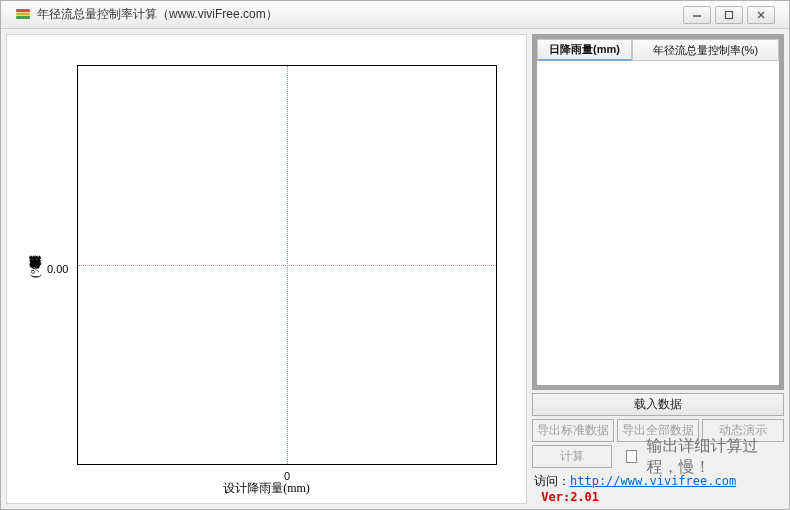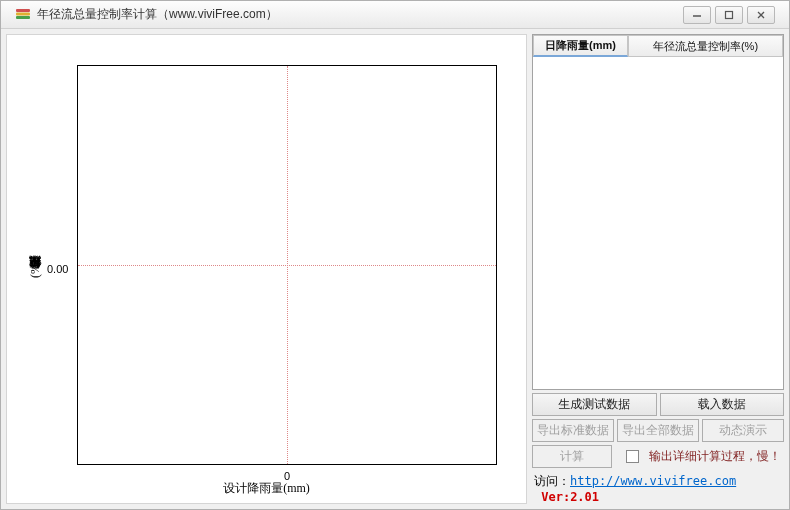--- a/index.html
+++ b/index.html
@@ -106,21 +106,21 @@
 }
 .side {
   width: 252px;
   display: flex;
   flex-direction: column;
   gap: 3px;
 }
 .table-wrap {
   flex: 1;
   background: #0f172a;
-  border: 1px solid #a3a3a3;
+  border: 5px solid #a3a3a3;
   display: flex;
   flex-direction: column;
 }
 .thead {
   display: flex;
   height: 22px;
 }
 .th {
   border: 1px solid #c5c5c5;
   background: linear-gradient(#fafafa,#ececec);
@@ -155,21 +155,21 @@
   display: flex; align-items: center; gap: 10px;
   height: 23px;
 }
 .checkrow .btn { flex: 0 0 80px; }
 .checkbox {
   width: 13px; height: 13px;
   border: 1px solid #888;
   background: #fff;
   margin-left: 4px;
 }
-.checklabel { font-size: 12px; color: #7f1d1d; }
+.checklabel { font-size: 16px; color: #737373; }
 .footer {
   font-size: 12px;
   font-family: "SimSun", monospace;
   padding: 2px 0 0 2px;
 }
 .footer a { color: #0066cc; text-decoration: underline; cursor: pointer; }
 .footer .ver { color: #d00000; font-weight: bold; }
 </style>
 </head>
 <body>
@@ -219,21 +219,20 @@
     <div class="side">
       <div class="table-wrap">
         <div class="thead">
           <div class="th th1">日降雨量(mm)</div>
           <div class="th th2">年径流总量控制率(%)</div>
         </div>
         <div class="tbody"></div>
       </div>
 
       <div class="btnrow">
-        <div class="btn">生成测试数据</div>
         <div class="btn">载入数据</div>
       </div>
       <div class="btnrow">
         <div class="btn disabled">导出标准数据</div>
         <div class="btn disabled">导出全部数据</div>
         <div class="btn disabled">动态演示</div>
       </div>
       <div class="checkrow">
         <div class="btn disabled">计算</div>
         <div class="checkbox"></div>

